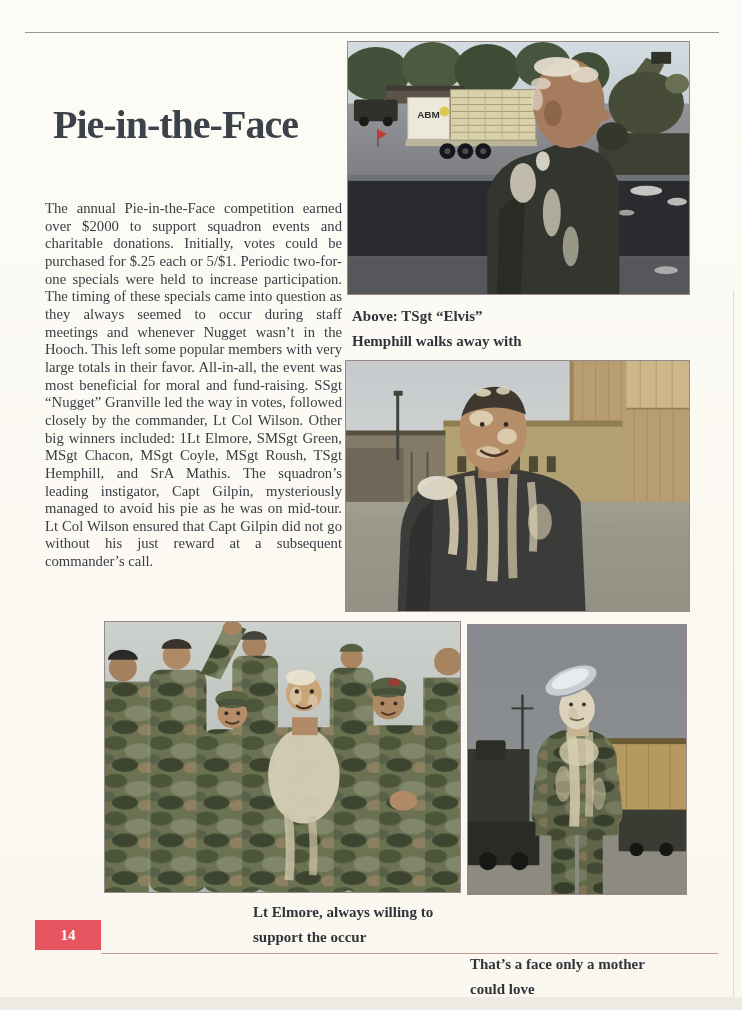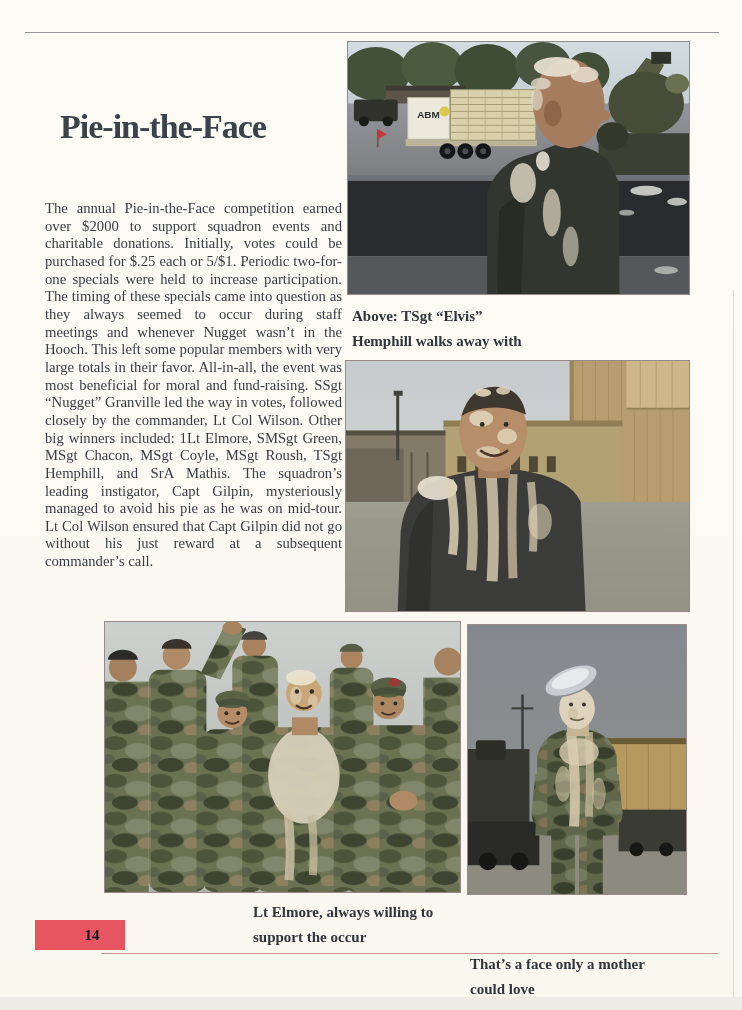--- a/index.html
+++ b/index.html
@@ -6,22 +6,22 @@
   .page{
     position:relative;width:742px;height:1010px;overflow:hidden;
     background:linear-gradient(180deg,#fcfbf5 0%,#fbf9f2 55%,#faf7ef 100%);
     font-family:"Liberation Serif", serif;
   }
   .rule-top{position:absolute;left:25px;top:32px;width:694px;height:1px;background:#98989a;}
   .rule-bottom{position:absolute;left:101px;top:953px;width:617px;height:1px;background:#c49992;}
   .edge-right{position:absolute;left:733px;top:290px;width:1px;height:710px;background:rgba(214,170,170,.45);}
   .edge-bottom{position:absolute;left:0;top:997px;width:742px;height:13px;background:#edebe3;}
   .title{
-    position:absolute;left:44px;top:92px;margin:16px;
-    font-size:34px;font-weight:bold;color:#3c424a;letter-spacing:-1px;
+    position:absolute;left:44px;top:92px;margin:9px;
+    font-size:40px;font-weight:bold;color:#3c424a;letter-spacing:-1px;
   }
   .body-text{
     position:absolute;left:45px;top:200px;width:297px;
     font-size:14.7px;line-height:17.65px;text-align:justify;color:#383d45;
   }
   .cap{
     position:absolute;font-weight:bold;font-size:15px;line-height:25px;color:#30353c;
   }
   .cap-top-left{left:352px;top:304px;width:176px;}
   .cap-top-right{left:529px;top:304px;width:162px;}
@@ -29,21 +29,21 @@
   .cap-bottom-right{left:470px;top:952px;width:206px;}
   .photo{position:absolute;box-sizing:border-box;border:1px solid rgba(190,140,140,.3);background:#888;}
   .photo svg{display:block;width:100%;height:100%;}
   .photo-1{left:347px;top:41px;width:343px;height:254px;}
   .photo-2{left:345px;top:360px;width:345px;height:252px;}
   .photo-3{left:104px;top:621px;width:357px;height:272px;}
   .photo-4{left:467px;top:624px;width:220px;height:271px;}
   .page-num{
     position:absolute;left:35px;top:920px;width:66px;height:30px;
     display:flex;align-items:center;justify-content:center;
-    font-weight:bold;font-size:15px;color:#0f172a;padding-left:24px;
+    font-weight:bold;font-size:15px;color:#ffffff;
   }
 </style>
 </head>
 <body>
 
 <div class="page">
 
   <div class="rule-top"></div>
 
   <h1 class="title">Pie-in-the-Face</h1>

